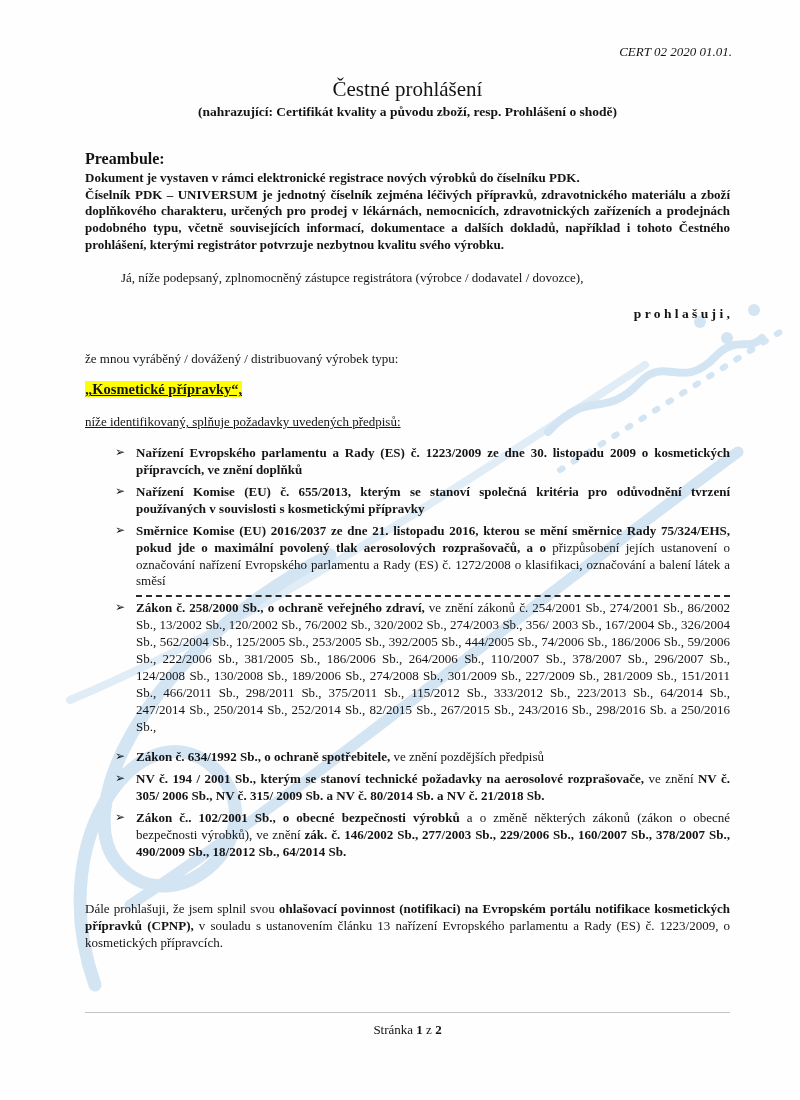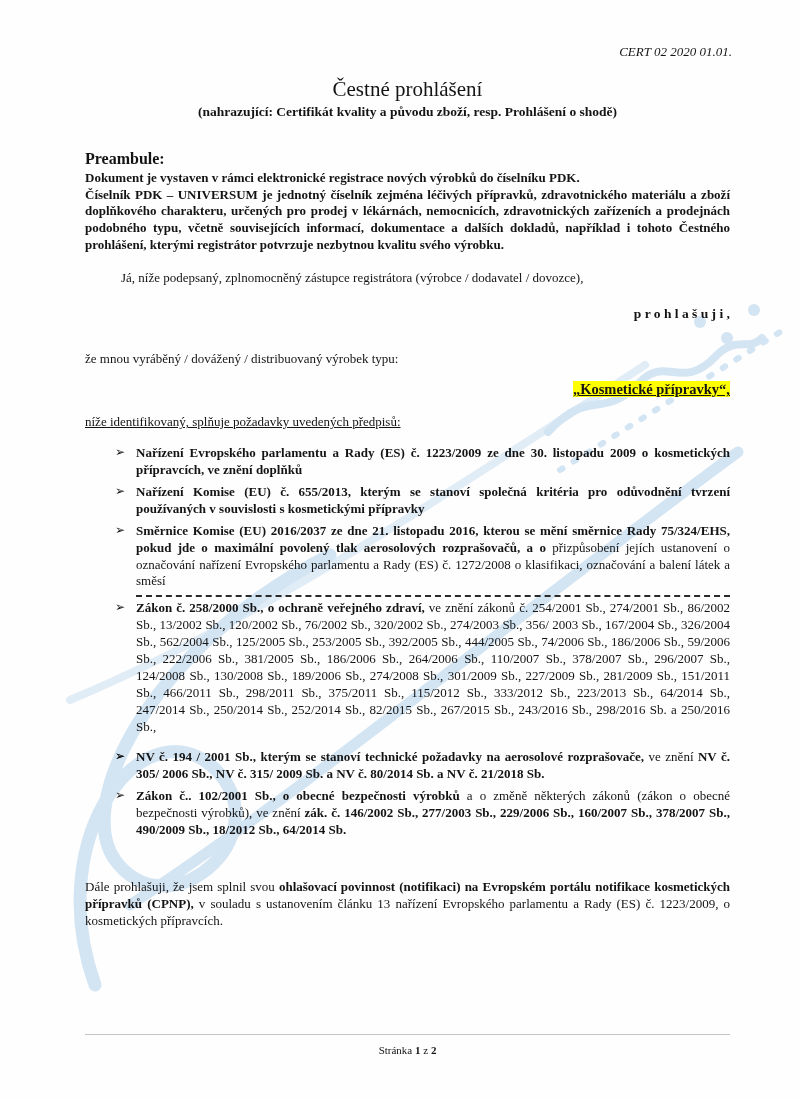--- a/index.html
+++ b/index.html
@@ -30,21 +30,21 @@
   .title { text-align: center; font-size: 21px; font-weight: normal; }
   .subtitle { text-align: center; font-weight: bold; font-size: 13.5px; }
   .preamble-heading { font-size: 16px; font-weight: bold; margin-top: 28px; }
   .bold { font-weight: bold; }
   .just { text-align: justify; }
   .pre-p { margin-top: 0; }
   .pre-p.first { margin-top: 6px; }
   .intro { margin-top: 16px; text-indent: 36px; }
   .verb { margin-top: 18px; text-align: right; font-weight: bold; font-size: 13.5px; }
   .lead { margin-top: 28px; }
-  .product-line { margin-top: 13px; text-align: right; }
+  .product-line { margin-top: 13px; text-align: left; }
   .highlight {
     background: #ffff00;
     font-weight: bold;
     font-size: 14.5px;
     text-decoration: underline;
   }
   .list-lead { margin-top: 15px; text-decoration: underline; }
   .reg-list { list-style: none; margin-top: 14px; padding-left: 30px; }
   .reg-list li {
     position: relative;
@@ -56,25 +56,25 @@
     position: absolute; left: 0; top: 0;
     font-size: 12px;
     font-family: "DejaVu Sans", sans-serif;
   }
   .reg-list li.gap-top { margin-top: 14px; }
   .sep-row { padding-left: 21px; margin: 4px 0 3px 0; }
   .sep-line { border-top: 2px dashed #2a2a2a; height: 0; }
   .closing { margin-top: 40px; text-align: justify; }
   .footer {
     position: absolute;
-    left: 85px; right: 70px; bottom: 44px;
+    left: 85px; right: 70px; bottom: 62px;
     border-top: 1px solid #c4c4c4;
     padding-top: 9px;
     text-align: center;
-    font-size: 11px;
+    font-size: 13px;
   }
   b { font-weight: bold; }
 </style>
 </head>
 <body>
 
 <div class="page">
 
   <svg class="watermark" width="800" height="1100" viewBox="0 0 800 1100" fill="none">
     <g stroke="#a9cbe8" stroke-linecap="round" fill="none">
@@ -111,21 +111,21 @@
     <p class="list-lead">níže identifikovaný, splňuje požadavky uvedených předpisů:</p>
 
     <ul class="reg-list">
       <li><span class="bullet">➢</span><span class="li-text"><b>Nařízení Evropského parlamentu a Rady (ES) č. 1223/2009 ze dne 30. listopadu 2009 o kosmetických přípravcích, ve znění doplňků</b></span></li>
       <li><span class="bullet">➢</span><span class="li-text"><b>Nařízení Komise (EU) č. 655/2013, kterým se stanoví společná kritéria pro odůvodnění tvrzení používaných v souvislosti s kosmetickými přípravky</b></span></li>
       <li><span class="bullet">➢</span><span class="li-text"><b>Směrnice Komise (EU) 2016/2037 ze dne 21. listopadu 2016, kterou se mění směrnice Rady 75/324/EHS, pokud jde o maximální povolený tlak aerosolových rozprašovačů, a o</b><span> přizpůsobení jejích ustanovení o označování nařízení Evropského parlamentu a Rady (ES) č. 1272/2008 o klasifikaci, označování a balení látek a směsí</span></span></li>
       <div class="sep-row">
           <div class="sep-line"></div>
         </div>
       <li><span class="bullet">➢</span><span class="li-text"><b>Zákon č. 258/2000 Sb., o ochraně veřejného zdraví,</b><span> ve znění zákonů č. 254/2001 Sb., 274/2001 Sb., 86/2002 Sb., 13/2002 Sb., 120/2002 Sb., 76/2002 Sb., 320/2002 Sb., 274/2003 Sb.,  356/ 2003 Sb., 167/2004 Sb., 326/2004 Sb.,  562/2004 Sb., 125/2005 Sb., 253/2005 Sb., 392/2005 Sb.,  444/2005 Sb., 74/2006 Sb., 186/2006 Sb., 59/2006 Sb., 222/2006 Sb., 381/2005 Sb., 186/2006 Sb., 264/2006 Sb., 110/2007 Sb., 378/2007 Sb.,  296/2007 Sb., 124/2008 Sb., 130/2008 Sb.,  189/2006 Sb., 274/2008 Sb., 301/2009 Sb., 227/2009 Sb., 281/2009 Sb., 151/2011 Sb., 466/2011 Sb., 298/2011 Sb., 375/2011 Sb., 115/2012 Sb., 333/2012 Sb., 223/2013 Sb., 64/2014 Sb., 247/2014 Sb., 250/2014 Sb., 252/2014 Sb., 82/2015 Sb., 267/2015 Sb., 243/2016 Sb., 298/2016 Sb. a 250/2016 Sb.,</span></span></li>
-      <li class="gap-top"><span class="bullet">➢</span></li>
+      <li class="gap-top"><span class="bullet">➢</span><span class="li-text"><b>Zákon č. 634/1992 Sb., o ochraně spotřebitele,</b><span> ve znění pozdějších předpisů</span></span></li>
       <li><span class="bullet">➢</span><span class="li-text"><b>NV č. 194 / 2001 Sb., kterým se stanoví technické požadavky na aerosolové rozprašovače,</b><span> ve znění </span><b>NV č. 305/ 2006 Sb., NV č. 315/ 2009 Sb. a NV č. 80/2014 Sb. a NV č. 21/2018 Sb.</b></span></li>
       <li><span class="bullet">➢</span><span class="li-text"><b>Zákon č.. 102/2001 Sb., o obecné bezpečnosti výrobků</b><span> a o změně některých zákonů (zákon o obecné bezpečnosti výrobků), ve znění </span><b>zák. č. 146/2002 Sb., 277/2003 Sb., 229/2006 Sb., 160/2007 Sb., 378/2007 Sb., 490/2009 Sb., 18/2012 Sb., 64/2014 Sb.</b></span></li>
     </ul>
 
     <p class="closing"><span>Dále prohlašuji, že jsem splnil svou </span><b>ohlašovací povinnost (notifikaci) na Evropském portálu notifikace kosmetických přípravků (CPNP),</b><span> v souladu s ustanovením článku 13 nařízení Evropského parlamentu a Rady (ES) č. 1223/2009, o kosmetických přípravcích.</span></p>
 
   </div>
 
   <div class="footer"><span><span>Stránka </span><b>1</b><span> z </span><b>2</b></span></div>
 

